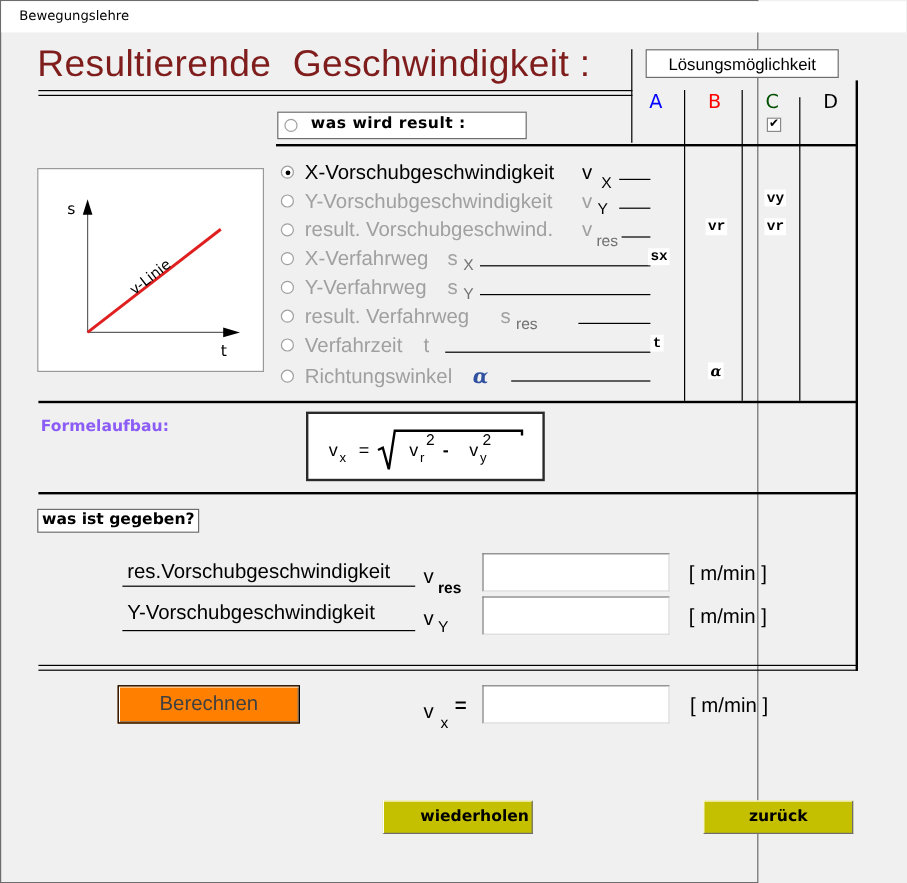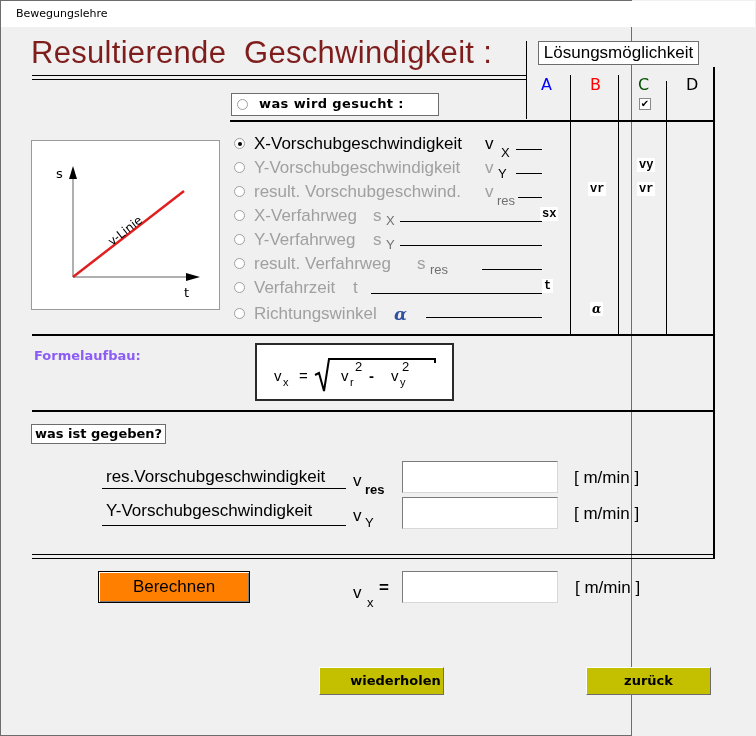--- a/index.html
+++ b/index.html
@@ -6,21 +6,21 @@
   html, body { width: 756px; height: 736px; overflow: hidden; }
   body { background: #f0f0f0; font-family: "Liberation Sans", sans-serif; position: relative; }
   .window { position: absolute; left: 0; top: 0; width: 632px; height: 736px; border: 1px solid #6d6d6d; background: #f0f0f0; }
   .titlebar { position: absolute; left: 0; top: 0; width: 754px; height: 26px; background: #ffffff; }
   .titlebar span { position: absolute; left: 15px; top: 6px; font-size: 12px; color: #000; font-family: "DejaVu Sans", sans-serif; font-size: 11px; }
   .abs { position: absolute; }
   .hline { position: absolute; background: #000; }
   .vline { position: absolute; background: #000; }
   .title { left: 30px; top: 34px; font-size: 31px; color: #7f1d1d; letter-spacing: 0.3px; white-space: pre; }
   .boxlabel { position: absolute; background: #fff; border: 1px solid #6d6d6d; font-size: 14px; color: #000; }
-  .sol-label { left: 537px; top: 40px; width: 161px; height: 24px; text-align: center; line-height: 22px; font-size: 17px; }
+  .sol-label { left: 537px; top: 40px; width: 161px; height: 24px; text-align: center; line-height: 22px; font-size: 14px; }
   .colhdr { position: absolute; top: 74px; font-size: 16px; font-family: "DejaVu Sans", sans-serif; }
   .checkbox { position: absolute; left: 638px; top: 97px; width: 12px; height: 12px; border: 1px solid #8a8a8a; background: #fff; font-size: 10px; line-height: 10px; text-align: center; }
   .search-box { left: 230px; top: 92px; width: 208px; height: 23px; font-weight: bold; font-size: 13px; font-family: "DejaVu Sans", sans-serif; }
   .search-box .radio { position: absolute; left: 5px; top: 5px; }
   .search-box span.lbl { position: absolute; left: 27px; top: 2px; letter-spacing: 0.4px; }
   .radio { width: 11px; height: 11px; border-radius: 50%; border: 1px solid #a0a0a0; background: #fff; display: inline-block; position: relative; }
   .radio.checked::after { content: ""; position: absolute; left: 3px; top: 3px; width: 4px; height: 4px; border-radius: 50%; background: #000; }
   .opt { position: absolute; left: 233px; font-size: 17px; color: #a0a0a0; white-space: nowrap; }
   .opt.active { color: #000; }
   .opt .radio { position: absolute; left: 0; top: 4px; }
@@ -29,21 +29,21 @@
   .sub { position: absolute; font-size: 13px; }
   .ul { position: absolute; height: 1px; background: #000; }
   .tag { position: absolute; background: #fff; font-size: 12px; font-weight: bold; font-family: Liberation Mono, monospace; padding: 0 2px; line-height: 14px; }
   .diagram { position: absolute; left: 30px; top: 139px; width: 189px; height: 170px; background: #fff; border: 1px solid #9a9a9a; }
   .formula-label { left: 33px; top: 347px; color: #8b5cf6; font-weight: bold; font-size: 13px; font-family: "DejaVu Sans", sans-serif; }
   .formula-box { position: absolute; left: 254px; top: 342px; width: 199px; height: 58px; background: #fff; border: 2px solid #2a2a2a; }
   .given-label { left: 30px; top: 423px; width: 135px; height: 20px; font-weight: bold; font-size: 13px; font-family: "DejaVu Sans", sans-serif; padding-left: 3px; line-height: 18px; }
   .field-label { position: absolute; font-size: 17px; color: #000; white-space: nowrap; }
   .input { position: absolute; background: #fff; border: 1px solid #7a7a7a; border-right-color: #d8d8d8; border-bottom-color: #d8d8d8; }
   .unit { position: absolute; font-size: 17px; color: #000; white-space: pre; }
-  .calc-btn { position: absolute; left: 97px; top: 570px; width: 152px; height: 32px; background: #ff8000; border: 1px solid #000; box-shadow: inset 1px 1px 0 #fff, inset -1px -1px 0 #7a7a7a; font-size: 17px; text-align: center; line-height: 30px; color: #000000; cursor: pointer; }
+  .calc-btn { position: absolute; left: 97px; top: 570px; width: 152px; height: 32px; background: #ff8000; border: 1px solid #000; box-shadow: inset 1px 1px 0 #fff, inset -1px -1px 0 #7a7a7a; font-size: 17px; text-align: center; line-height: 30px; color: #404040; cursor: pointer; }
   .olive-btn { position: absolute; top: 666px; width: 125px; height: 28px; background: #c4c000; border: 1px solid #fff; border-right-color: #6d6d6d; border-bottom-color: #6d6d6d; font-weight: bold; font-size: 13px; font-family: "DejaVu Sans", sans-serif; text-align: center; line-height: 26px; color: #000; cursor: pointer; }
 </style>
 </head>
 <body>
 
 <div class="window">
   <div class="titlebar">
     <span>Bewegungslehre</span>
   </div>
 
@@ -60,21 +60,21 @@
   <div class="colhdr" style="left:685px;color:#000;">D</div>
   <div class="checkbox">✔</div>
 
   <div class="vline" style="left:569px;top:74px;width:1px;height:259px;"></div>
   <div class="vline" style="left:617px;top:74px;width:1px;height:259px;"></div>
   <div class="vline" style="left:665px;top:80px;width:1px;height:253px;"></div>
   <div class="vline" style="left:712px;top:66px;width:2px;height:492px;"></div>
 
   <div class="boxlabel search-box">
     <span class="radio"></span>
-    <span class="lbl">was wird gesucht :</span>
+    <span class="lbl">was wird result :</span>
   </div>
   <div class="hline" style="left:229px;top:119px;width:485px;height:2px;"></div>
 
   <div class="diagram">
     <svg width="187" height="168" viewBox="0 0 187 168">
       <line x1="41" y1="136" x2="41" y2="30" stroke="#606060" stroke-width="1"></line>
       <polygon points="41,25 37,38 45,38" fill="#000"></polygon>
       <line x1="41" y1="136" x2="158" y2="136" stroke="#606060" stroke-width="1"></line>
       <polygon points="168,136 154,132 154,140" fill="#000"></polygon>
       <line x1="41" y1="136" x2="152" y2="50" stroke="#e02020" stroke-width="2.5"></line>

